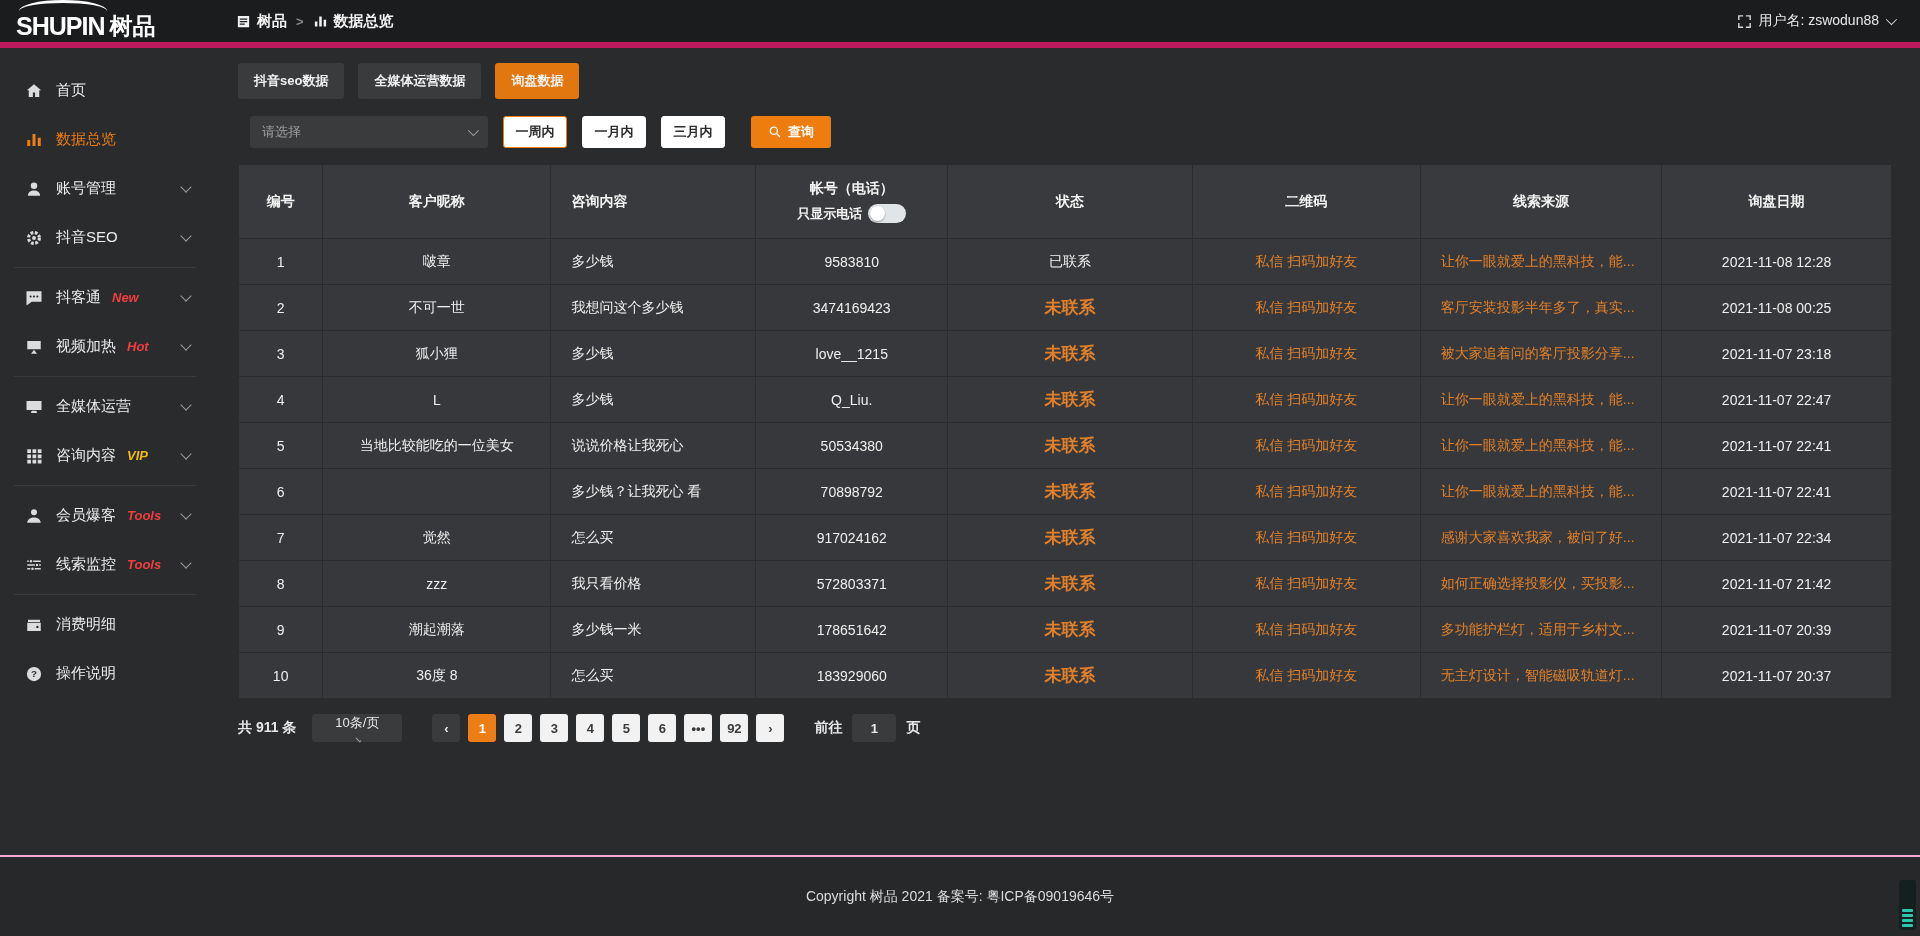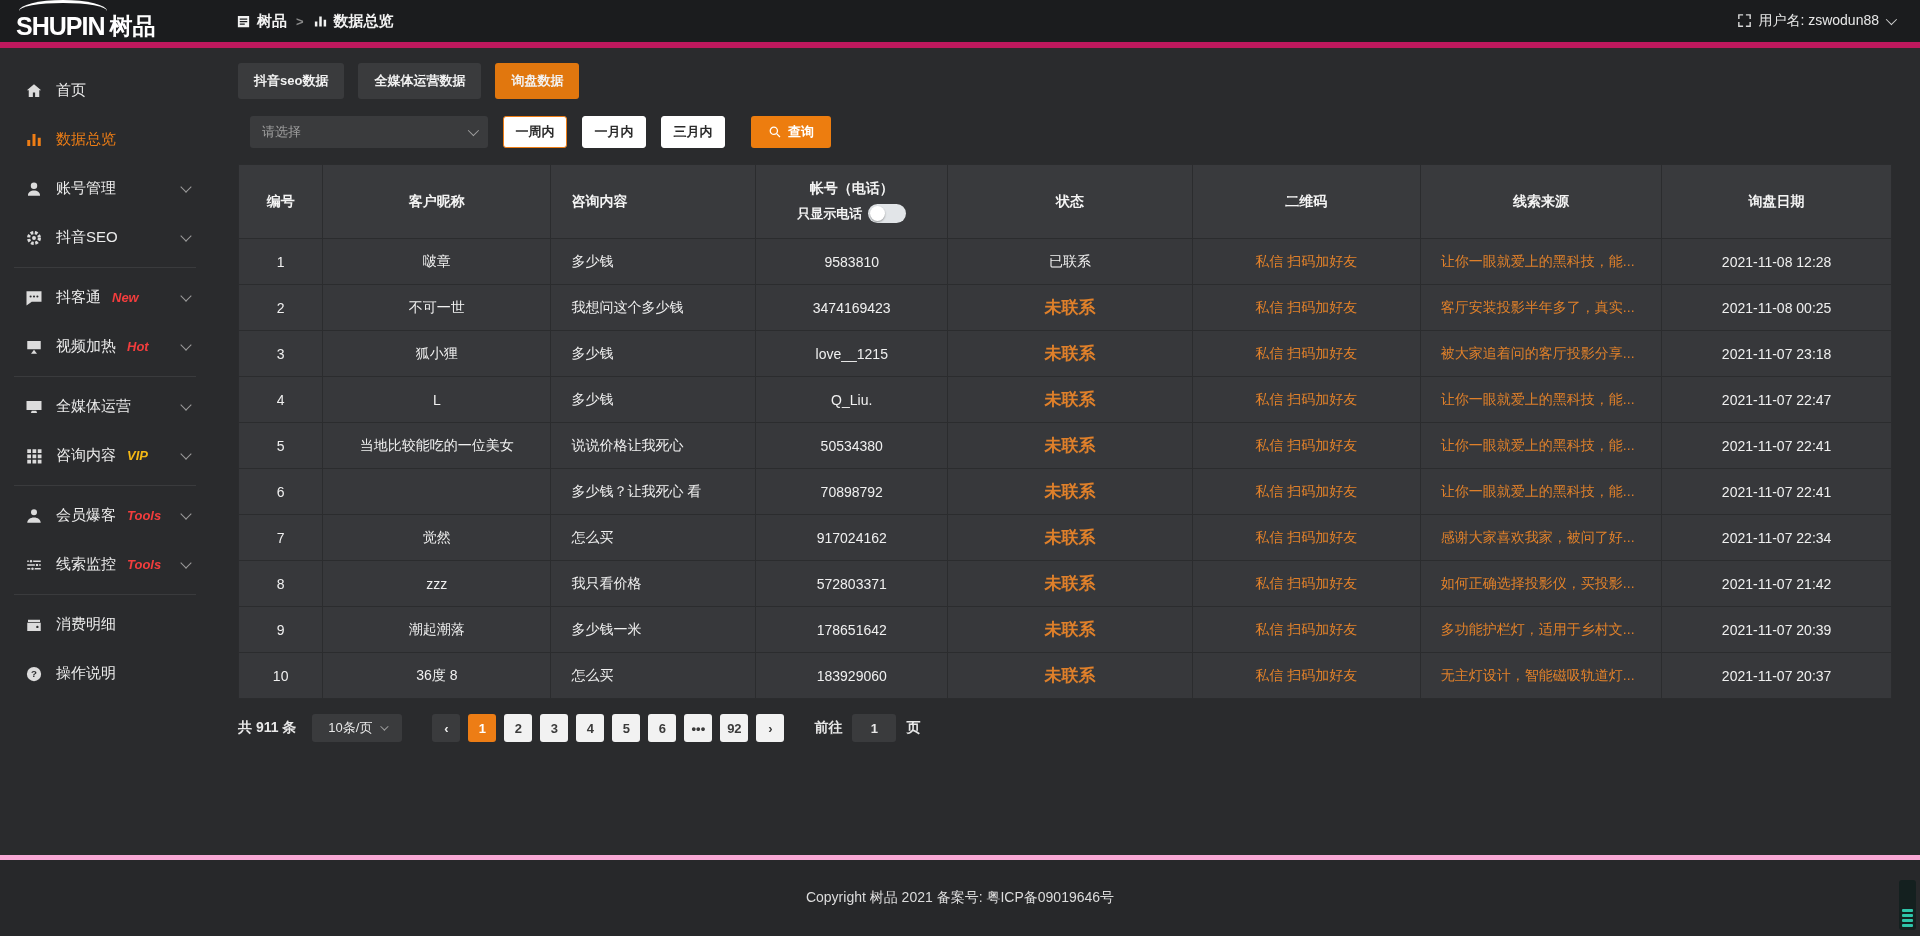--- a/index.html
+++ b/index.html
@@ -15,21 +15,21 @@
   .topbar { height:48px; background:#1b1c1e; display:flex; align-items:center; border-bottom:6px solid #be185d; }
   .logo { width:210px; padding-left:16px; display:flex; align-items:flex-end; cursor:default; }
   .logo-mark { display:inline-block; }
   .logo-arc { width:88px; height:11px; border-top:3px solid #fff; border-radius:50% 50% 0 0 / 100% 100% 0 0; margin-left:3px; }
   .logo-row { display:flex; align-items:center; gap:5px; }
   .logo-en { font-size:25px; font-weight:bold; letter-spacing:-1px; color:#fff; }
   .logo-cn { font-size:23px; font-weight:bold; color:#fff; }
   .breadcrumb { margin-left:26px; display:flex; align-items:center; gap:9px; font-size:15px; font-weight:bold; color:#f2f2f2; }
   .breadcrumb .sep { color:#8a8a8a; font-size:13px; font-weight:bold; }
   .bc-seg { display:flex; align-items:center; gap:6px; cursor:pointer; }
-  .top-right { margin-left:auto; margin-right:26px; display:flex; gap:5px; font-size:14px; }
+  .top-right { margin-left:auto; margin-right:26px; display:flex; align-items:center; gap:5px; font-size:14px; }
   .chev { width:8px; height:8px; border-right:1.6px solid #cfcfcf; border-bottom:1.6px solid #cfcfcf; transform:rotate(45deg) translateY(-2px); display:inline-block; }
   .user-box { display:flex; align-items:center; gap:7px; cursor:pointer; }
 
   
   .layout { display:flex; height:807px; }
   .sidebar { width:210px; padding-top:18px; flex-shrink:0; }
   .side-item { height:49px; display:flex; align-items:center; padding:0 20px 0 24px; font-size:15px; color:#ececec; cursor:pointer; }
   .side-item svg { color:#dcdcdc; }
   .side-item.active { color:#ed7d15; }
   .side-item.active svg { color:#ed7d15; }
@@ -62,33 +62,33 @@
   .link { color:#e0802a; cursor:pointer; }
   .status { color:#e0802a; font-weight:bold; font-size:17px; }
   .status.contacted { color:#f2f2f2; font-weight:normal; font-size:14px; }
   .toggle-row { display:flex; align-items:center; justify-content:center; gap:6px; margin-top:6px; font-size:13px; }
   .toggle { width:38px; height:19px; background:#e2e5e8; border-radius:10px; position:relative; display:inline-block; cursor:pointer; }
   .toggle::after { content:""; position:absolute; left:2px; top:2px; width:15px; height:15px; border-radius:50%; background:#fff; box-shadow:0 1px 2px rgba(0,0,0,.35); }
 
   
   .pagination { display:flex; align-items:center; margin-top:15px; font-size:14px; color:#e8e8e8; }
   .pg-total { font-weight:bold; }
-  .pg-select { margin-left:16px; width:90px; height:28px; background:#3a3b3d; border-radius:3px; display:flex; align-items:center; justify-content:center; gap:8px; font-size:13px; cursor:pointer; }
+  .pg-select { margin-left:16px; width:90px; height:28px; background:#3a3b3d; border-radius:3px; display:flex; align-items:center; justify-content:center; gap:8px; font-size:13px; cursor:pointer;flex-direction:column; }
   .pg-select .chev { border-color:#9f9f9f; width:6px; height:6px; }
   .pg-btn { min-width:28px; height:28px; border-radius:3px; display:flex; align-items:center; justify-content:center; font-size:13px; font-weight:bold; cursor:pointer; margin-left:8px; }
   .pg-prev { background:#3a3b3d; color:#eee; margin-left:30px; }
   .pg-page { background:#f2f2f2; color:#3b3b3b; padding:0 6px; }
   .pg-page.active { background:#ed7d15; color:#fff; }
   .pg-pages { display:flex; }
   .pg-next { background:#f2f2f2; color:#3b3b3b; }
   .pg-goto { margin-left:30px; display:flex; align-items:center; gap:10px; font-weight:bold; }
   .goto-box { width:44px; height:28px; background:#3a3b3d; border-radius:3px; display:flex; align-items:center; justify-content:center; font-size:13px; cursor:text; }
 
   
-  .footer { position:absolute; left:0; bottom:0; width:100%; height:81px; background:#27282a; border-top:5px solid #f9a8d4; display:flex; align-items:center; justify-content:center; font-size:14px; color:#dcdcdc; }
+  .footer { position:absolute; left:0; bottom:0; width:100%; height:81px; background:#27282a; border-top:2px solid #f9a8d4; display:flex; align-items:center; justify-content:center; font-size:14px; color:#dcdcdc; }
   .widget { position:absolute; right:4px; bottom:6px; width:17px; height:50px; background:#14201f; border-radius:3px; display:flex; flex-direction:column; justify-content:flex-end; gap:2px; padding:3px; }
   .widget i { height:3px; background:#2ec4a9; border-radius:1px; display:block; }
 </style>
 </head>
 <body>
 
 <div class="topbar">
   <div class="logo">
     <div class="logo-mark">
       <div class="logo-arc"></div>

